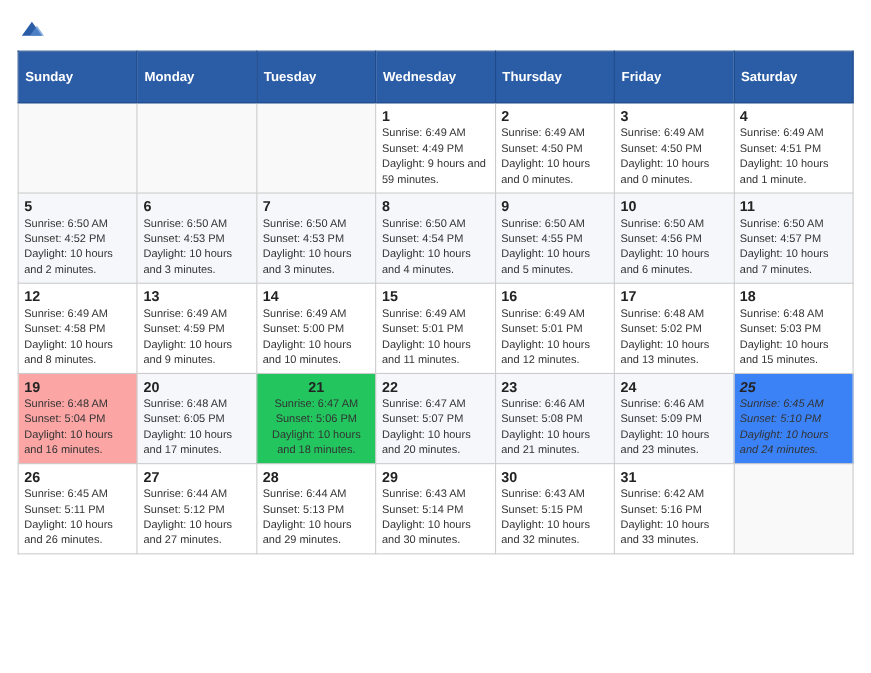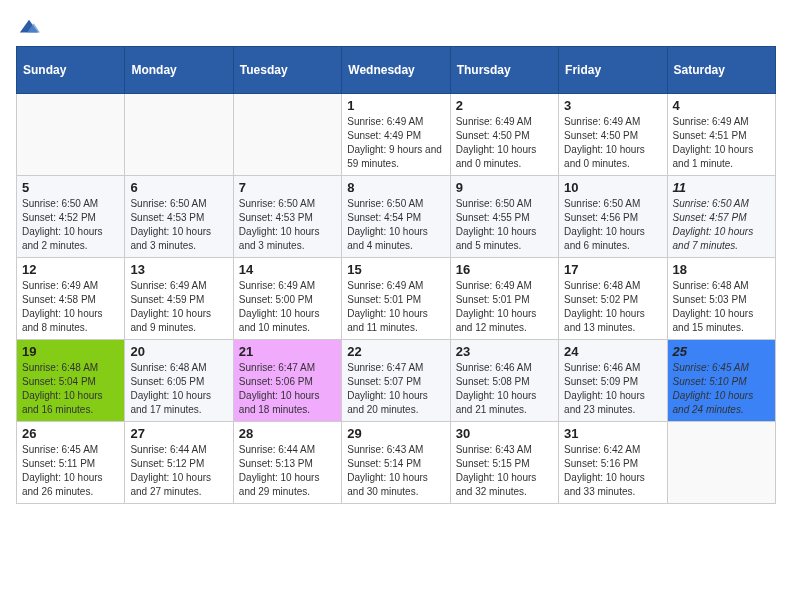--- a/index.html
+++ b/index.html
@@ -184,21 +184,21 @@
           <div class="day-info">Sunrise: 6:50 AM
 Sunset: 4:55 PM
 Daylight: 10 hours and 5 minutes.</div>
         </td>
         <td style="background: rgb(245, 247, 250); margin-top: 12px;">
           <span class="day-number">10</span>
           <div class="day-info">Sunrise: 6:50 AM
 Sunset: 4:56 PM
 Daylight: 10 hours and 6 minutes.</div>
         </td>
-        <td style="background: rgb(245, 247, 250); font-style: italic;">
+        <td style="background: rgb(245, 247, 250);">
           <span class="day-number">11</span>
           <div class="day-info">Sunrise: 6:50 AM
 Sunset: 4:57 PM
 Daylight: 10 hours and 7 minutes.</div>
         </td>
       </tr>
       <tr>
         <td>
           <span class="day-number">12</span>
           <div class="day-info">Sunrise: 6:49 AM
@@ -236,33 +236,33 @@
 Daylight: 10 hours and 13 minutes.</div>
         </td>
         <td>
           <span class="day-number">18</span>
           <div class="day-info">Sunrise: 6:48 AM
 Sunset: 5:03 PM
 Daylight: 10 hours and 15 minutes.</div>
         </td>
       </tr>
       <tr>
-        <td style="background: #84cc16;">
+        <td style="background: #fca5a5;">
           <span class="day-number">19</span>
           <div class="day-info">Sunrise: 6:48 AM
 Sunset: 5:04 PM
 Daylight: 10 hours and 16 minutes.</div>
         </td>
         <td style="background: rgb(245, 247, 250); margin-left: 42px;">
           <span class="day-number">20</span>
           <div class="day-info">Sunrise: 6:48 AM
 Sunset: 6:05 PM
 Daylight: 10 hours and 17 minutes.</div>
         </td>
-        <td style="background: #f0abfc;">
+        <td style="background: #22c55e; text-align: center;">
           <span class="day-number">21</span>
           <div class="day-info">Sunrise: 6:47 AM
 Sunset: 5:06 PM
 Daylight: 10 hours and 18 minutes.</div>
         </td>
         <td style="background: rgb(245, 247, 250);">
           <span class="day-number">22</span>
           <div class="day-info">Sunrise: 6:47 AM
 Sunset: 5:07 PM
 Daylight: 10 hours and 20 minutes.</div>

